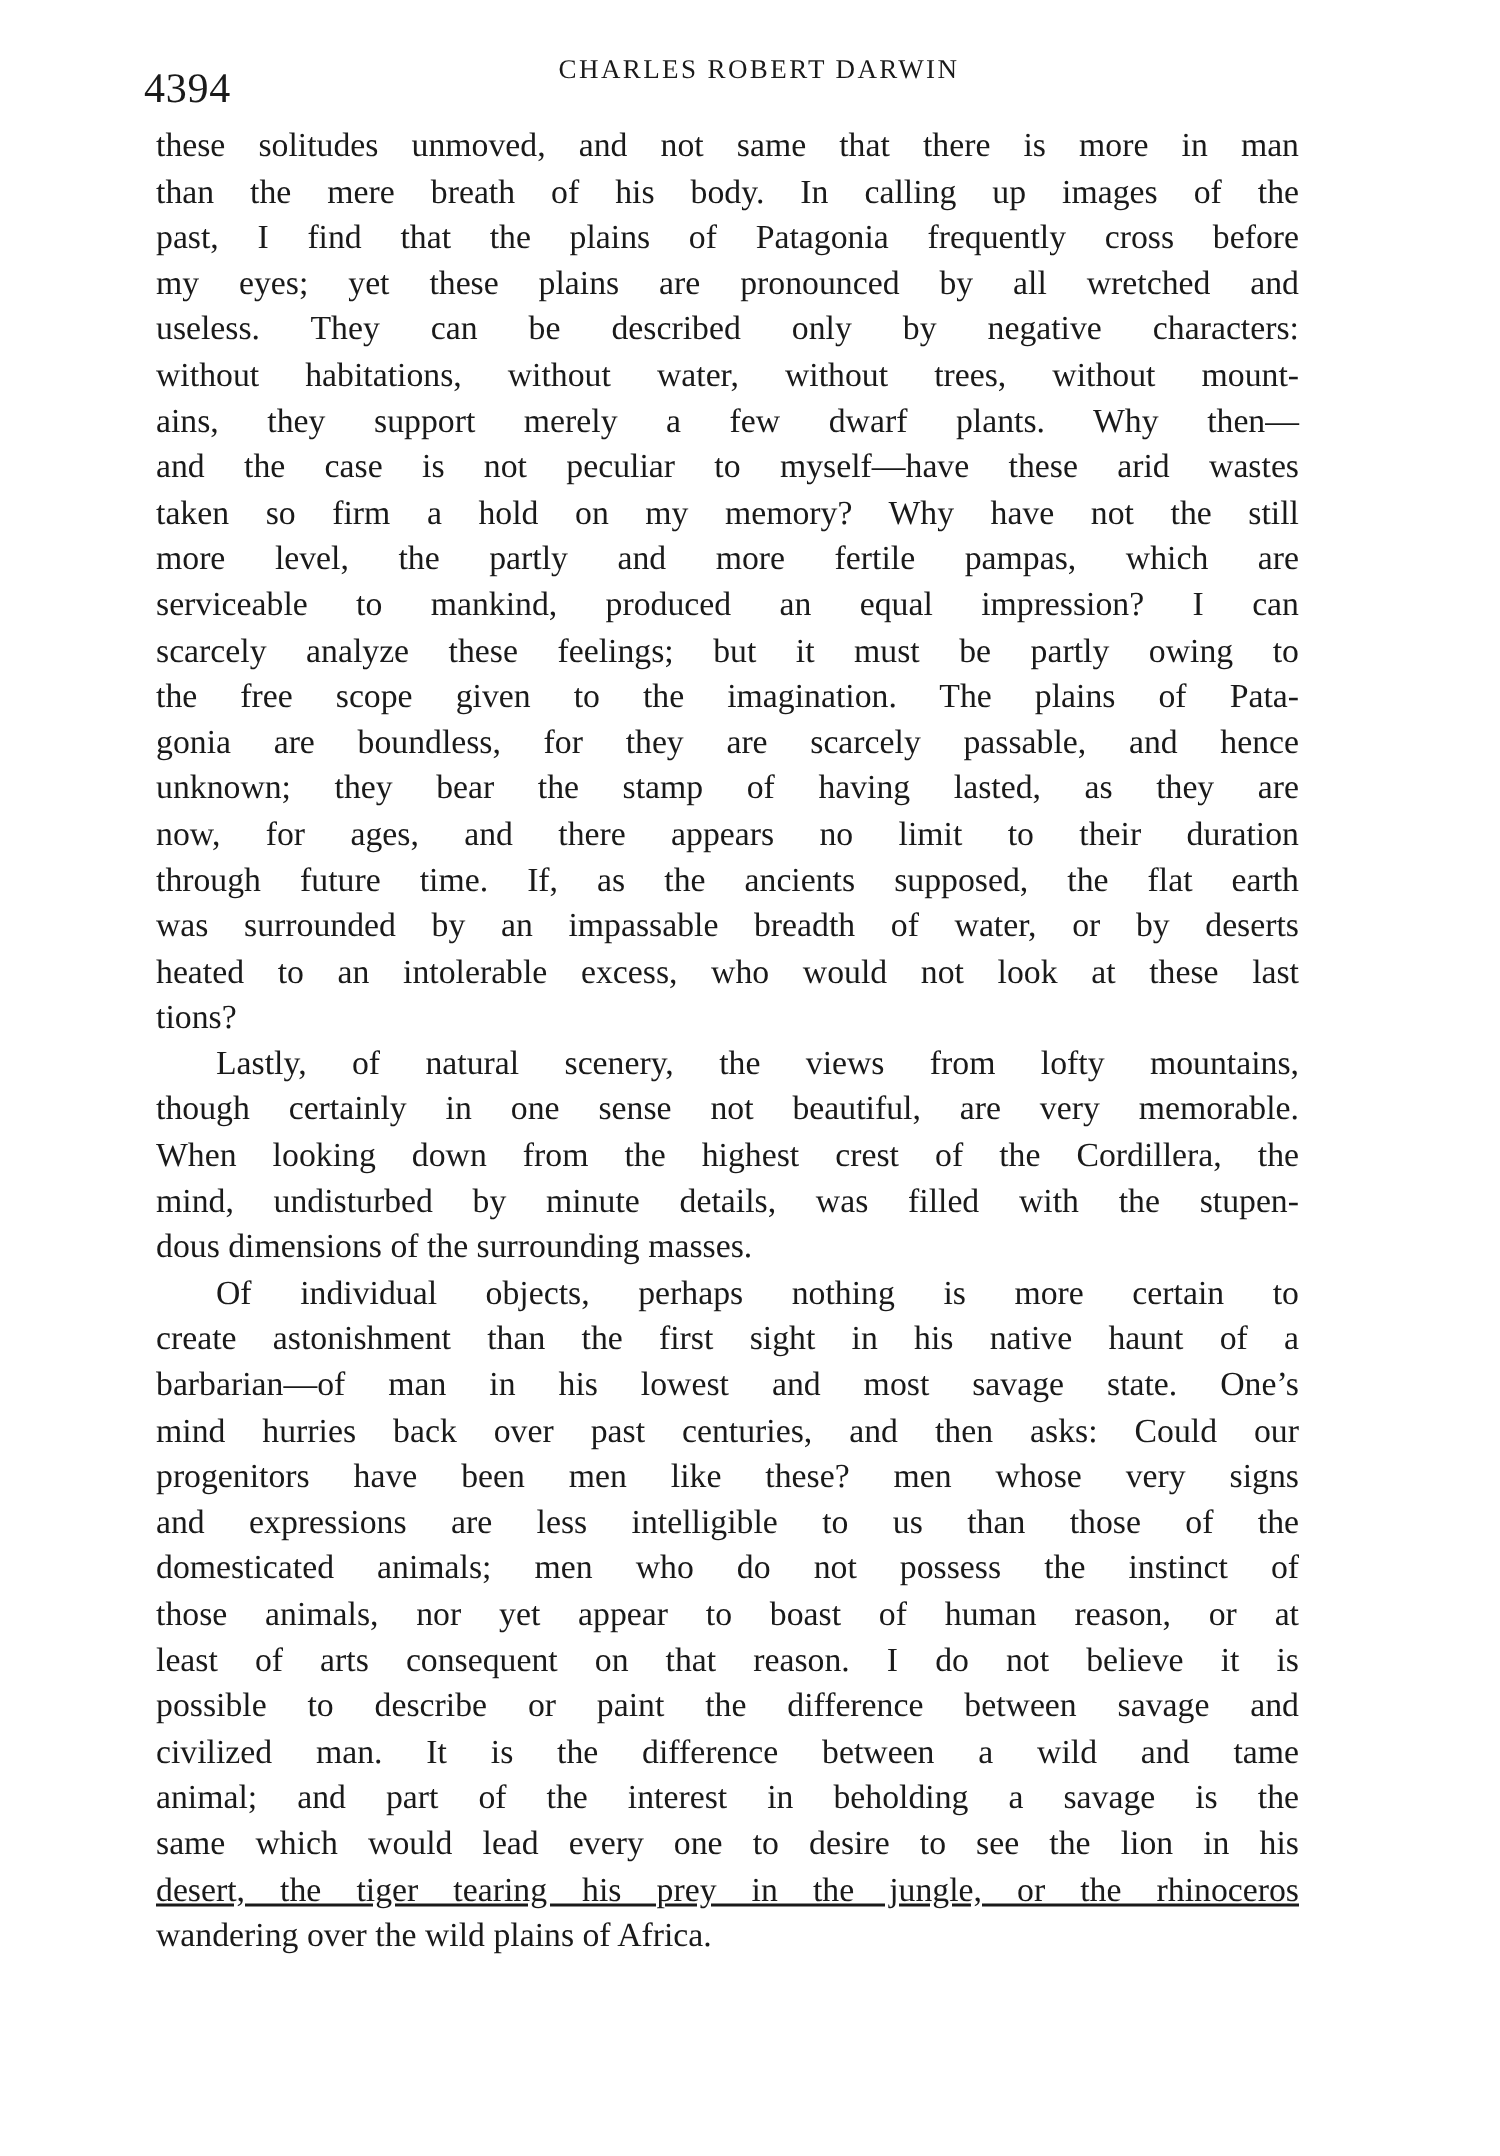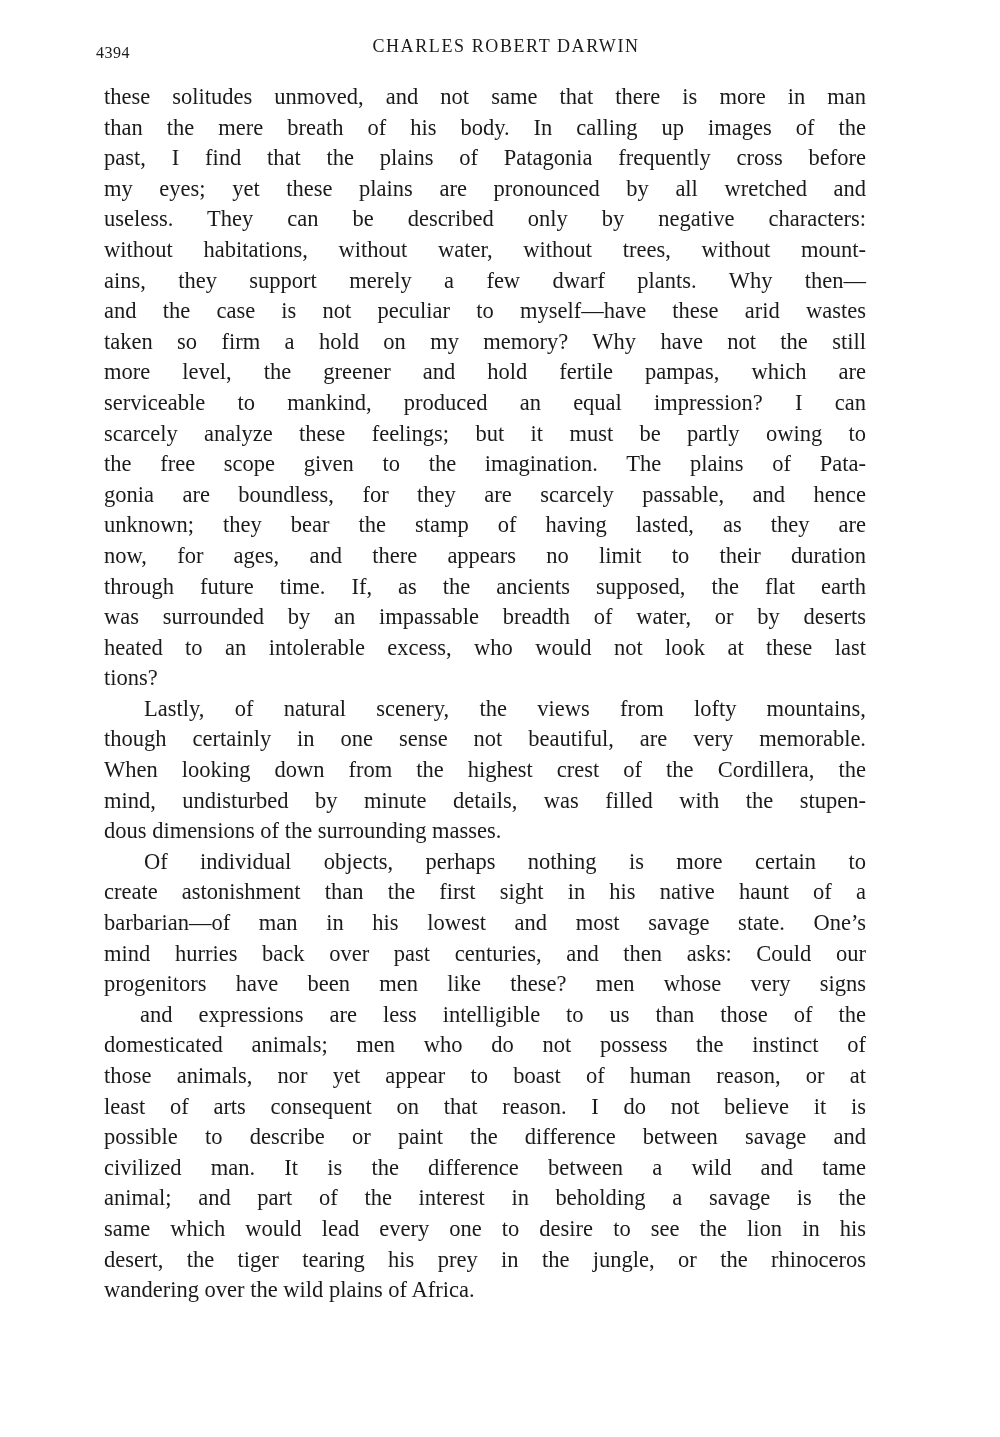--- a/index.html
+++ b/index.html
@@ -4,21 +4,21 @@
 <style>
   html, body { margin: 0; padding: 0; background: #ffffff; }
   body { width: 1000px; height: 1437px; position: relative; overflow: hidden; }
   .page {
     position: absolute; left: 0; top: 0; width: 1000px; height: 1437px;
     background: #ffffff; color: #1a1a1a;
     font-family: "Liberation Serif", "DejaVu Serif", serif;
   }
   .folio {
     position: absolute; left: 96px; top: 44px;
-    font-size: 16px; letter-spacing: 0.5px; color: #1a1a1a;
+    font-size: 28px; letter-spacing: 0.5px; color: #1a1a1a;
   }
   .running-head {
     position: absolute; left: 1px; width: 1000px; top: 36px; text-align: center;
     font-size: 18px; letter-spacing: 1.6px; color: #1a1a1a; padding-left: 10px; box-sizing: border-box;
   }
   .body-text {
     position: absolute; left: 104px; top: 82px; width: 762px;
   }
   .line {
     display: block; height: 30.6px; line-height: 30.6px;
@@ -40,21 +40,21 @@
     <div>
       <span class="line" style="white-space: nowrap;">these solitudes unmoved, and not same that there is more in man</span>
       <span class="line" style="white-space: nowrap;">than the mere breath of his body.  In calling up images of the</span>
       <span class="line" style="white-space: nowrap;">past, I find that the plains of Patagonia frequently cross before</span>
       <span class="line" style="white-space: nowrap;">my eyes; yet these plains are pronounced by all wretched and</span>
       <span class="line" style="white-space: nowrap;">useless.  They can be described only by negative characters:</span>
       <span class="line" style="white-space: nowrap;">without habitations, without water, without trees, without mount-</span>
       <span class="line" style="white-space: nowrap;">ains, they support merely a few dwarf plants.  Why then—</span>
       <span class="line" style="white-space: nowrap;">and the case is not peculiar to myself—have these arid wastes</span>
       <span class="line" style="white-space: nowrap;">taken so firm a hold on my memory?  Why have not the still</span>
-      <span class="line" style="white-space: nowrap;">more level, the greener and hold fertile pampas, which are</span>
+      <span class="line" style="white-space: nowrap;">more level, the partly and more fertile pampas, which are</span>
       <span class="line" style="white-space: nowrap;">serviceable to mankind, produced an equal impression?  I can</span>
       <span class="line" style="white-space: nowrap;">scarcely analyze these feelings; but it must be partly owing to</span>
       <span class="line" style="white-space: nowrap;">the free scope given to the imagination.  The plains of Pata-</span>
       <span class="line" style="white-space: nowrap;">gonia are boundless, for they are scarcely passable, and hence</span>
       <span class="line" style="white-space: nowrap;">unknown; they bear the stamp of having lasted, as they are</span>
       <span class="line" style="white-space: nowrap;">now, for ages, and there appears no limit to their duration</span>
       <span class="line" style="white-space: nowrap;">through future time.  If, as the ancients supposed, the flat earth</span>
       <span class="line" style="white-space: nowrap;">was surrounded by an impassable breadth of water, or by deserts</span>
       <span class="line" style="white-space: nowrap;">heated to an intolerable excess, who would not look at these last</span>
       <span class="line last" style="white-space: nowrap;">tions?</span>
@@ -67,25 +67,25 @@
       <span class="line" style="white-space: nowrap;">mind, undisturbed by minute details, was filled with the stupen-</span>
       <span class="line last" style="white-space: nowrap;">dous dimensions of the surrounding masses.</span>
     </div>
 
     <div>
       <span class="line indent" style="white-space: nowrap;">Of individual objects, perhaps nothing is more certain to</span>
       <span class="line" style="white-space: nowrap;">create astonishment than the first sight in his native haunt of a</span>
       <span class="line" style="white-space: nowrap;">barbarian—of man in his lowest and most savage state.  One’s</span>
       <span class="line" style="white-space: nowrap;">mind hurries back over past centuries, and then asks: Could our</span>
       <span class="line" style="white-space: nowrap;">progenitors have been men like these? men whose very signs</span>
-      <span class="line" style="white-space: nowrap; margin-left: 36px;">and expressions are less intelligible to us than those of the</span>
+      <span class="line" style="white-space: nowrap;">and expressions are less intelligible to us than those of the</span>
       <span class="line" style="white-space: nowrap;">domesticated animals; men who do not possess the instinct of</span>
       <span class="line" style="white-space: nowrap;">those animals, nor yet appear to boast of human reason, or at</span>
       <span class="line" style="white-space: nowrap;">least of arts consequent on that reason.  I do not believe it is</span>
       <span class="line" style="white-space: nowrap;">possible to describe or paint the difference between savage and</span>
       <span class="line" style="white-space: nowrap;">civilized man.  It is the difference between a wild and tame</span>
       <span class="line" style="white-space: nowrap;">animal; and part of the interest in beholding a savage is the</span>
       <span class="line" style="white-space: nowrap; font-family: Liberation Serif, serif;">same which would lead every one to desire to see the lion in his</span>
-      <span class="line" style="white-space: nowrap;">desert, the tiger tearing his prey in the jungle, or the rhinoceros</span>
+      <span class="line" style="white-space: nowrap; text-decoration: underline;">desert, the tiger tearing his prey in the jungle, or the rhinoceros</span>
       <span class="line last" style="white-space: nowrap;">wandering over the wild plains of Africa.</span>
     </div>
   </div>
 </div>
 
 </body></html>

